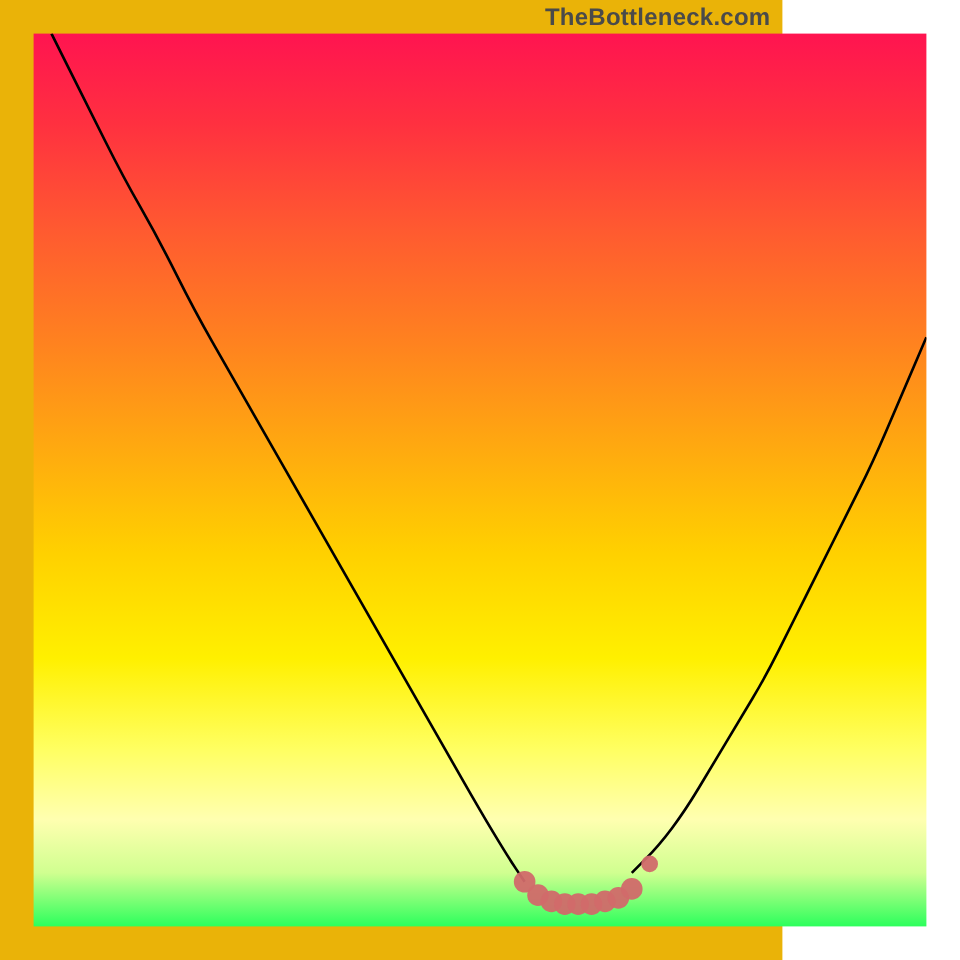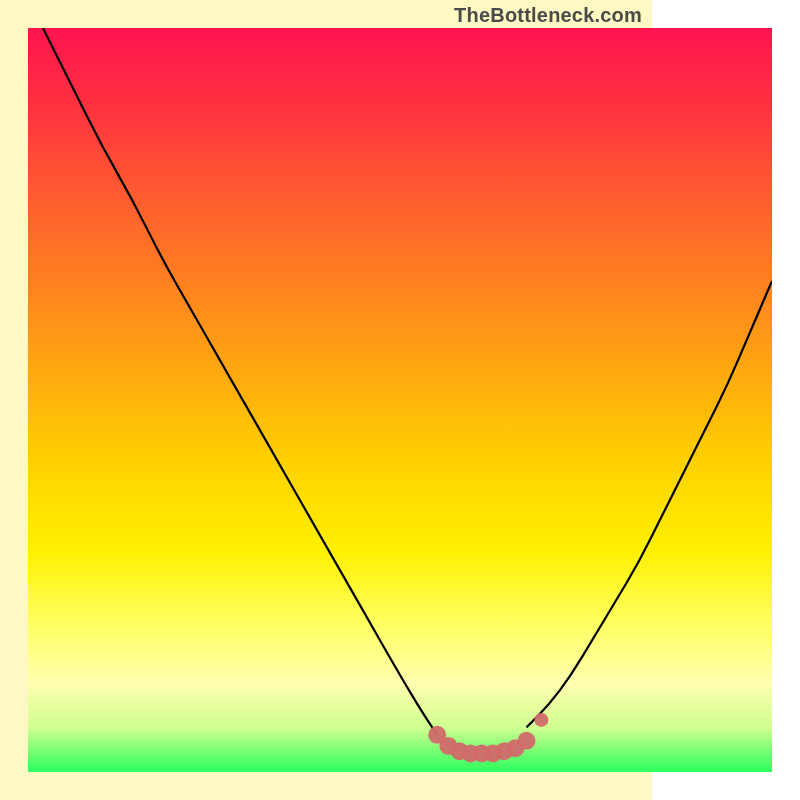--- a/index.html
+++ b/index.html
@@ -7,21 +7,21 @@
     padding: 0;
     width: 800px;
     height: 800px;
     overflow: hidden;
     font-family: Arial, Helvetica, sans-serif;
   }
   .stage {
     position: relative;
     width: 652px;
     height: 800px;
-    background: #fef9c3;
+    background: #eab308;
     text-decoration: underline;
   }
   .plot-area {
     position: absolute;
     left: 28px;
     top: 28px;
     width: 744px;
     height: 744px;
     background: linear-gradient(to bottom,
       #ff1450 0%,

